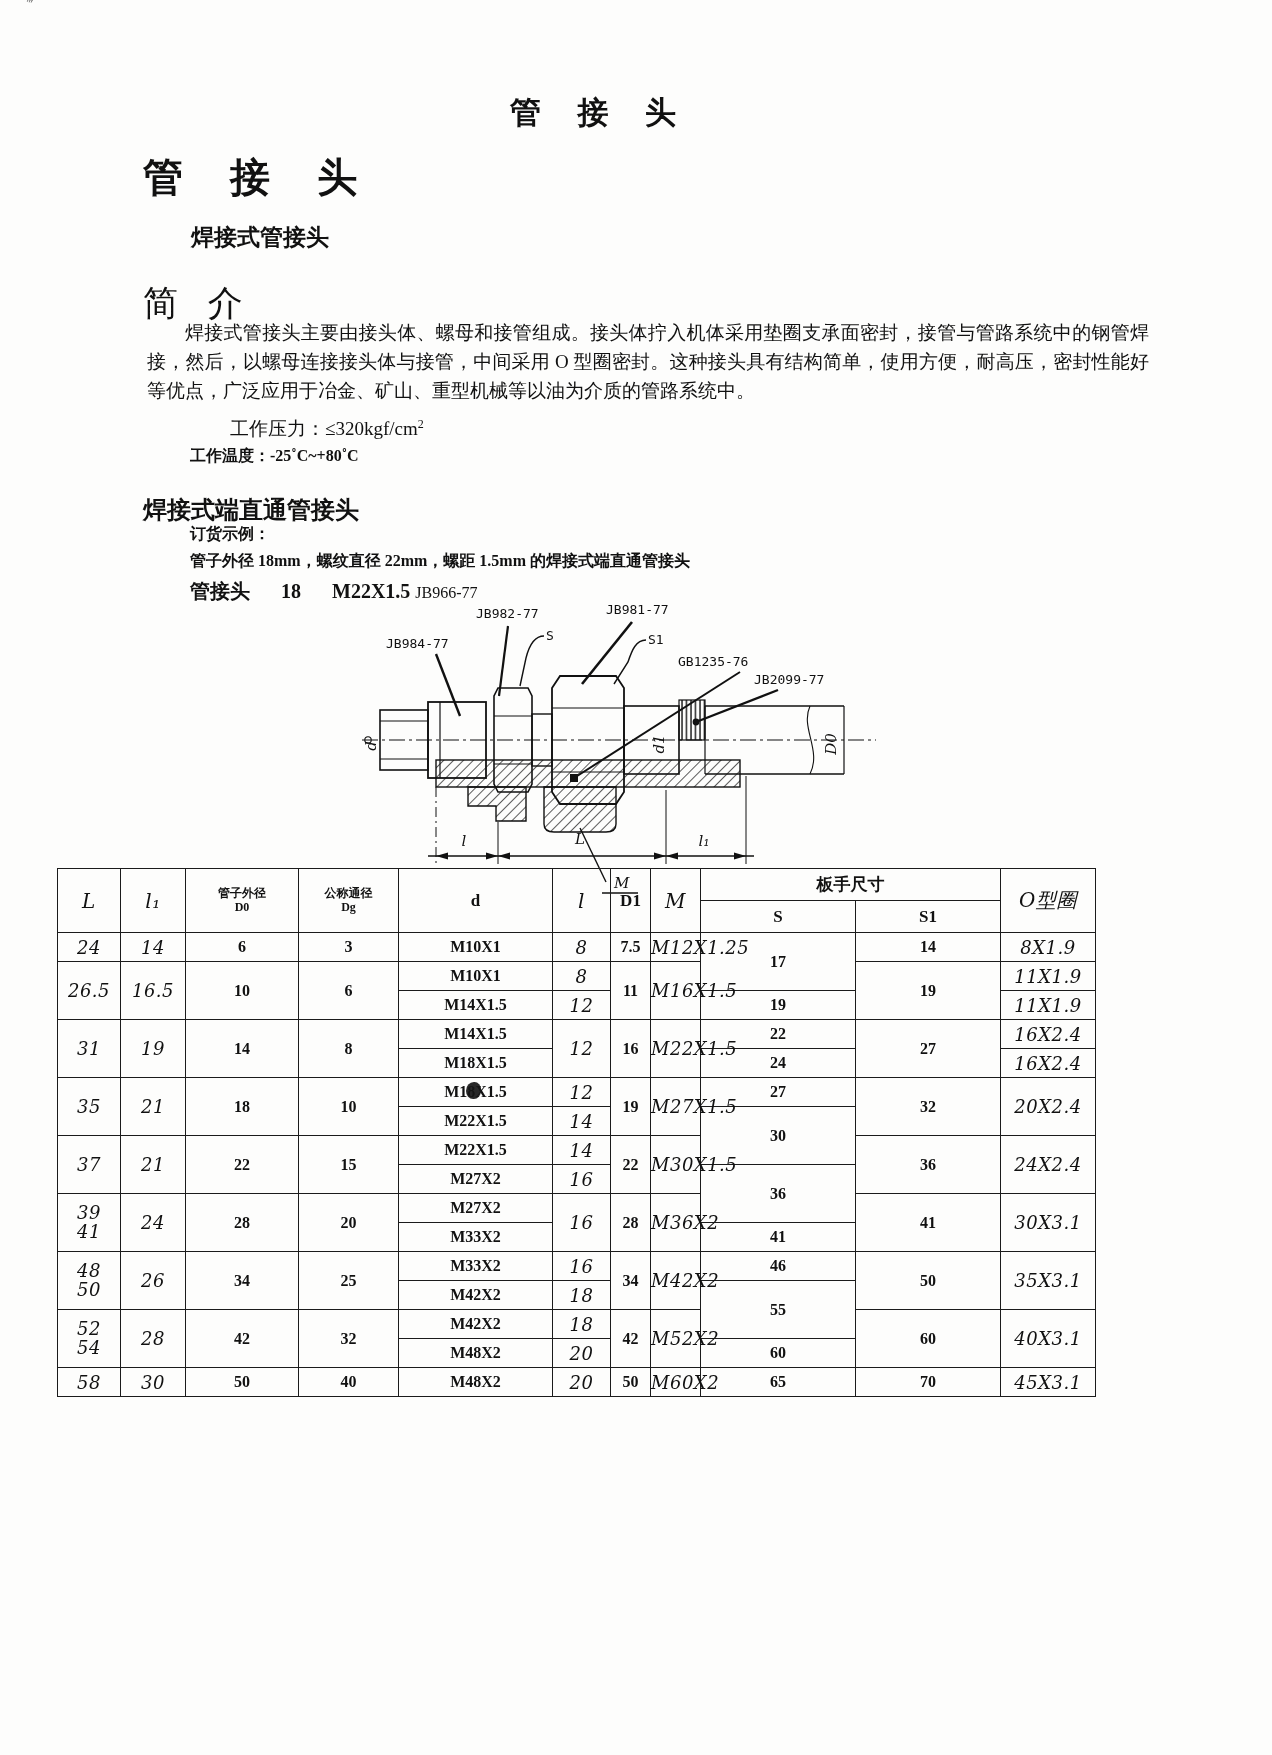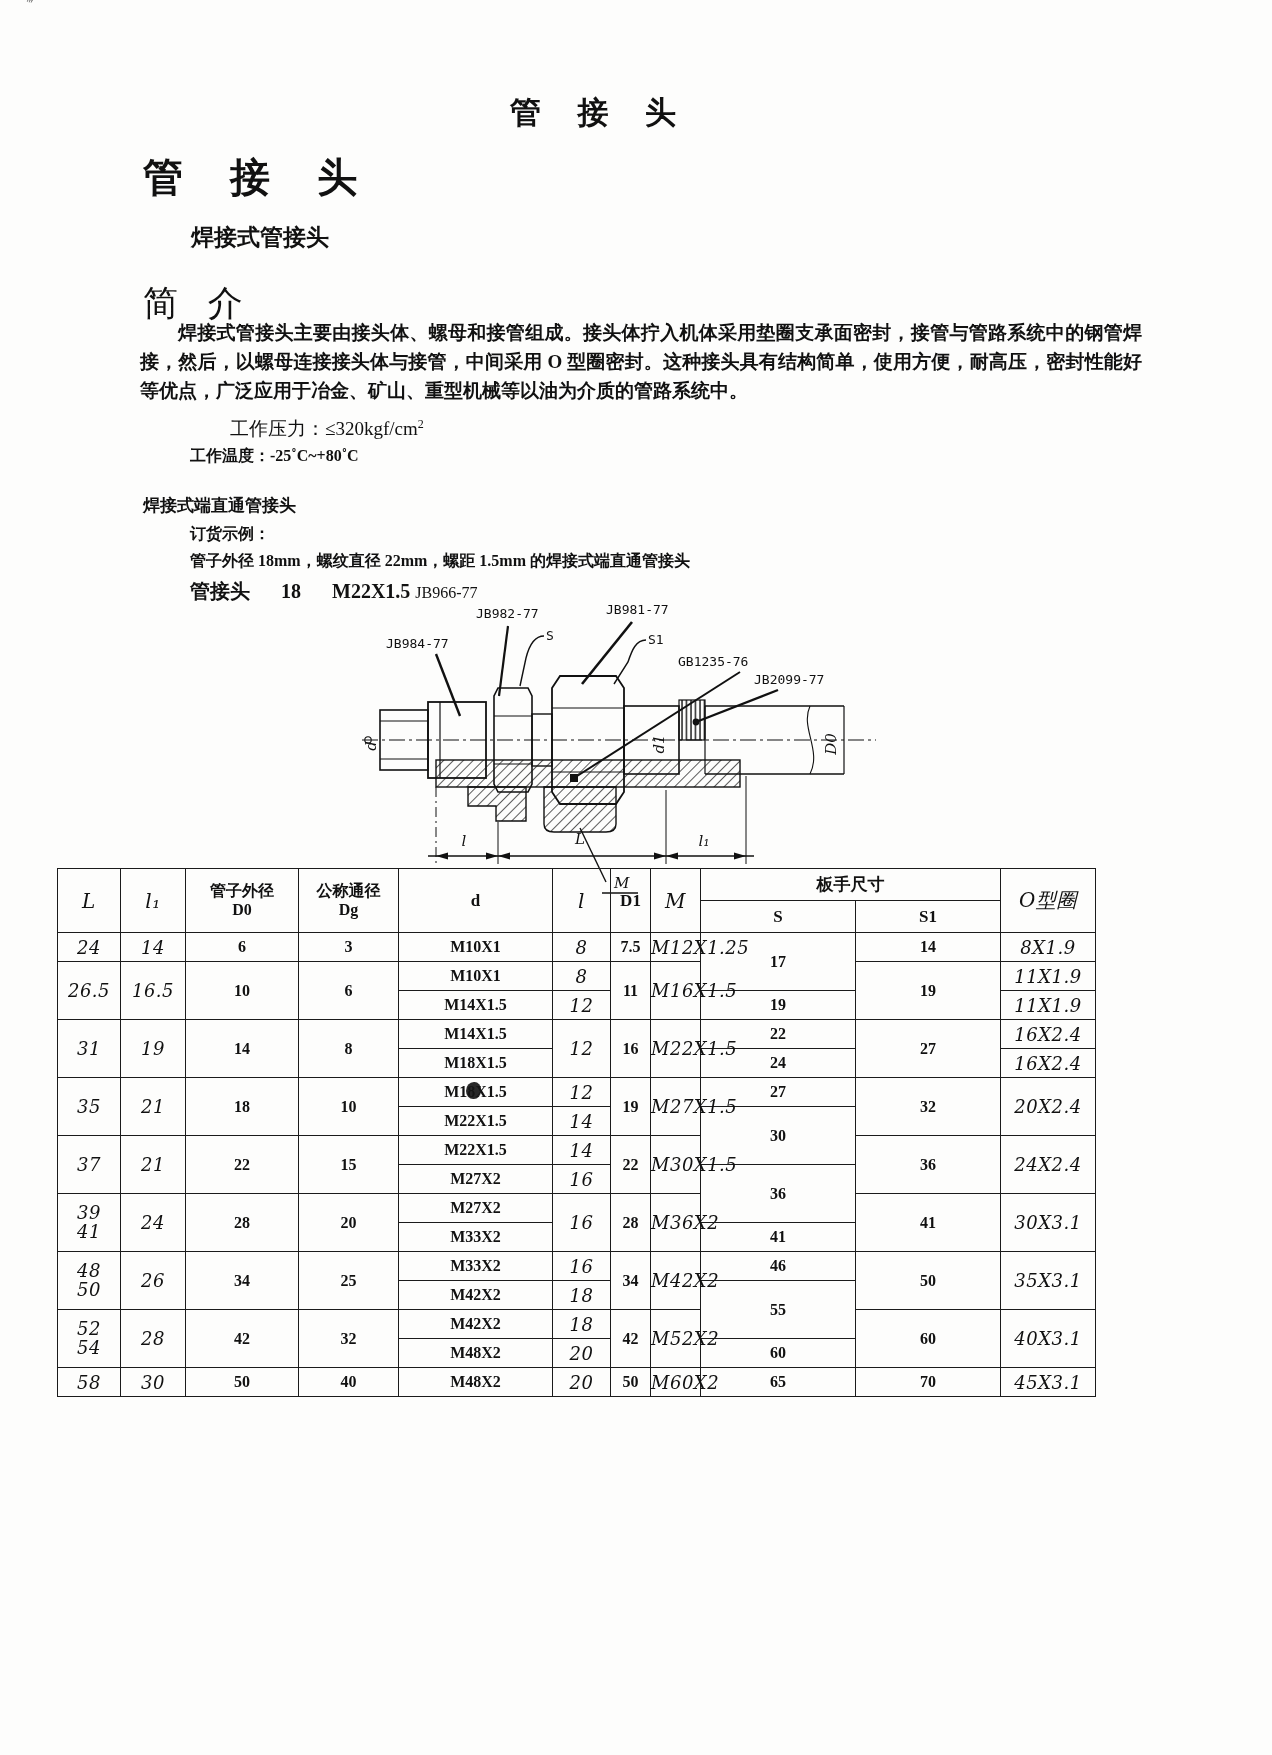--- a/index.html
+++ b/index.html
@@ -7,45 +7,45 @@
     position:relative;width:1272px;height:1755px;background:#fdfdfc;
     font-family:"Liberation Serif",serif;color:#111;overflow:hidden;
     box-shadow:0 0 6px rgba(0,0,0,.3);
   }
   .abs{position:absolute;}
   .corner-mark{left:26px;top:-4px;color:#777;font-size:15px;transform:rotate(12deg);letter-spacing:2px;}
   .page-title{left:0;top:92px;width:1200px;text-align:center;font-size:31px;font-weight:700;letter-spacing:14px;font-family:"Liberation Sans",sans-serif;}
   .main-title{left:143px;top:150px;font-size:40px;font-weight:700;letter-spacing:18px;font-family:"Liberation Sans",sans-serif;}
   .subtitle{left:143px;top:222px;font-size:23px;font-weight:700;font-family:"Liberation Sans",sans-serif;margin-left:48px;}
   .section-intro{left:143px;top:280px;font-size:35px;font-weight:400;letter-spacing:10px;font-family:"Liberation Sans",sans-serif;}
-  .intro-par{left:140px;top:318px;width:1002px;font-size:19px;line-height:29px;text-indent:2em;font-weight:700;text-align:justify;}
+  .intro-par{left:147px;top:318px;width:1002px;font-size:19px;line-height:29px;text-indent:2em;font-weight:400;text-align:justify;}
   .spec1{left:190px;top:416px;font-size:19px;font-weight:400;margin-left:40px;}
   .spec1 sup{font-size:12px;}
   .spec2{left:190px;top:446px;font-size:16px;font-weight:700;}
-  .sec2{left:143px;top:494px;font-size:17px;font-weight:700;font-family:Liberation Serif, serif;}
+  .sec2{left:143px;top:494px;font-size:24px;font-weight:700;font-family:Liberation Serif, serif;}
   .order-label{left:190px;top:524px;font-size:16px;font-weight:700;text-align:center;}
   .order-text{left:190px;top:551px;font-size:16px;font-weight:700;}
   .order-code{left:190px;top:578px;font-size:20px;font-weight:700;}
   .order-code .std{font-size:16px;font-weight:400;}
   .order-code .gap{display:inline-block;width:26px;}
   .drawing-wrap{left:348px;top:588px;width:540px;height:330px;}
   svg text{font-family:"DejaVu Sans Mono",monospace;font-size:13px;fill:#111;}
   svg text.hw{font-family:"DejaVu Serif",serif;font-style:italic;font-size:15px;}
   
   .spec-table{left:57px;top:868px;border-collapse:collapse;table-layout:fixed;width:1038px;}
   .spec-table col.c0{width:63px}.spec-table col.c1{width:65px}.spec-table col.c2{width:113px}
   .spec-table col.c3{width:100px}.spec-table col.c4{width:154px}.spec-table col.c5{width:58px}
   .spec-table col.c6{width:40px}.spec-table col.c7{width:50px}.spec-table col.c8{width:155px}
   .spec-table col.c9{width:145px}.spec-table col.c10{width:95px}
   .spec-table th,.spec-table td{
     border:1.6px solid #1b1b1b;text-align:center;vertical-align:middle;
     font-size:16px;font-weight:700;padding:0;height:28px;overflow:visible;
   }
   .spec-table thead th{height:31px;font-size:17px;}
-  .spec-table .two-line{white-space:pre-line;line-height:1.15;font-size:16px;}
+  .spec-table .two-line{white-space:pre-line;line-height:1.15;font-size:12px;}
   .spec-table .hw{font-family:"DejaVu Serif",serif;font-style:italic;font-weight:500;font-size:18px;letter-spacing:0.5px;}
   .spec-table th.hw{font-size:20px;}
   .spec-table .stack{white-space:pre-line;line-height:1.05;}
   .spec-table td.blot{position:relative;}
   .spec-table td.blot::after{content:"";position:absolute;left:44%;top:16%;width:15px;height:17px;background:#161616;border-radius:55% 45% 50% 50%;opacity:.92;}
 </style>
 </head>
 <body>
 
 <div class="page">

